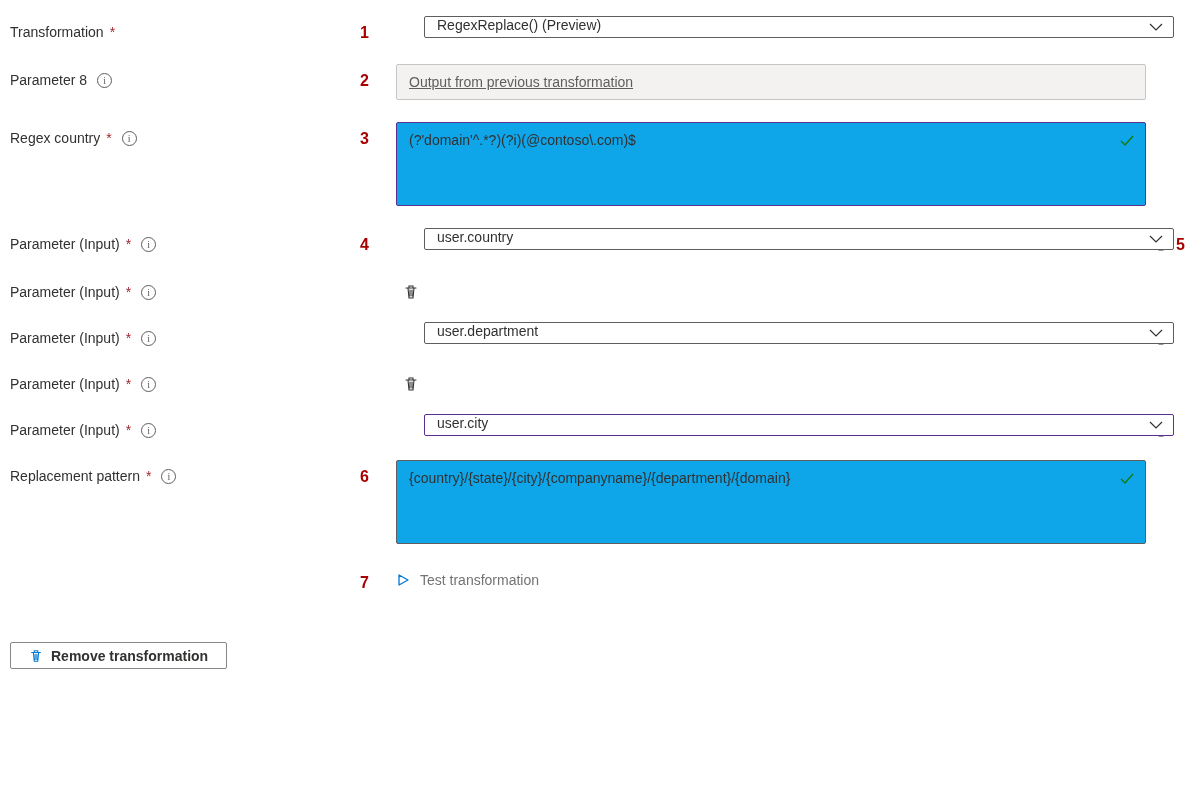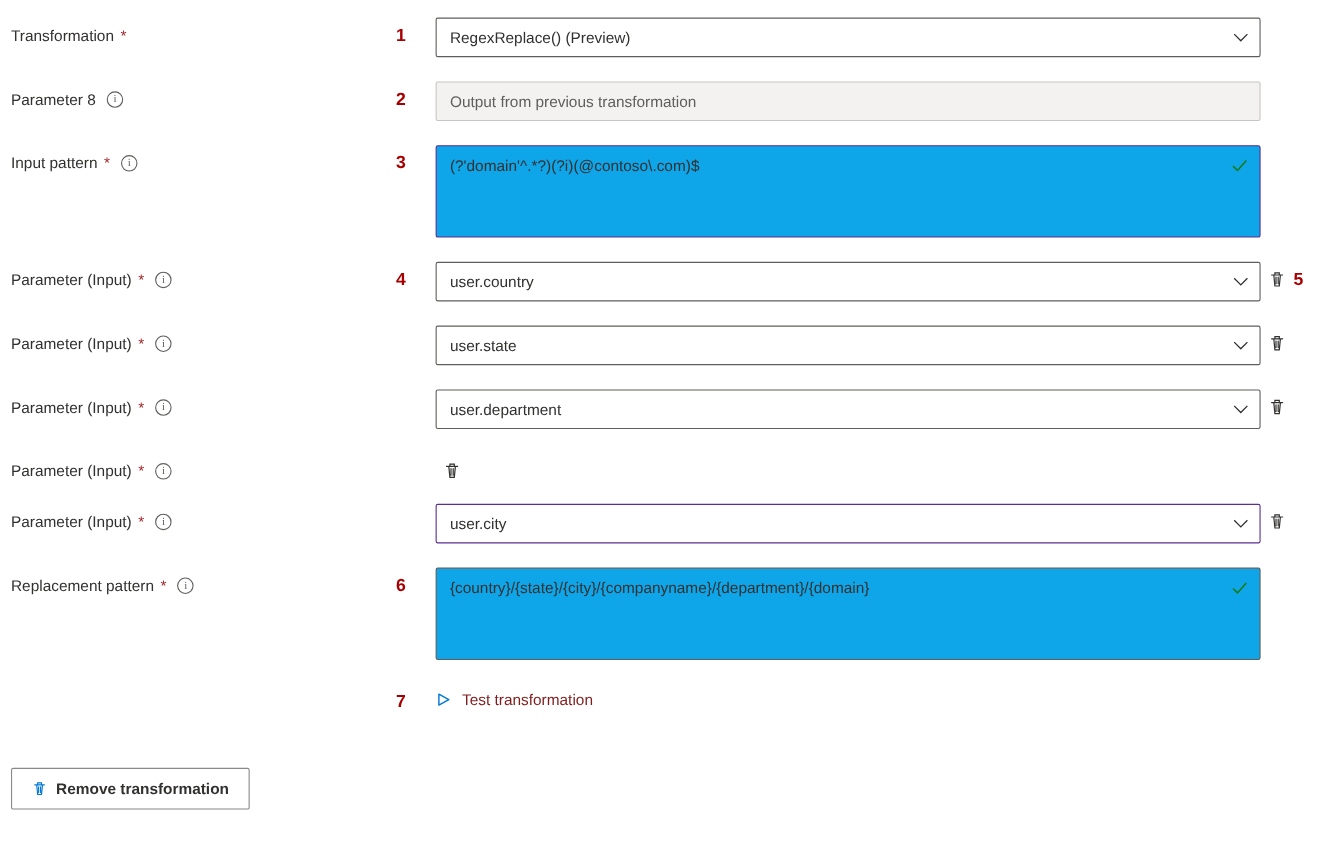--- a/index.html
+++ b/index.html
@@ -66,48 +66,49 @@
     border-radius: 50%;
     align-items: center; justify-content: center;
     font-size: 10px;
     color: #605e5c;
     margin-left: 6px;
     font-style: normal;
     font-family: Georgia, serif;
   }
   .dropdown {
     width: 100%;
-    height: 36px;
+    height: 22px;
     border: 1px solid #605e5c;
     border-radius: 2px;
     background: #fff;
     display: flex;
-    align-items: center;
     padding: 0 36px 0 12px;
     position: relative;
     font-size: 14px;
     cursor: pointer;
+    margin-left: 28px;
   }
   .dropdown.selected-purple { border-color: #5c2e91; }
   .dropdown .chev {
     position: absolute;
     right: 10px; top: 50%;
     transform: translateY(-50%);
   }
   .readonly-box {
     width: 100%;
     height: 36px;
     border: 1px solid #c8c6c4;
     border-radius: 2px;
     background: #f3f2f1;
     display: flex;
     align-items: center;
     padding: 0 12px;
     color: #605e5c;
     font-size: 14px;
+    text-decoration: underline;
   }
   .textarea-box {
     width: 100%;
     min-height: 84px;
     border: 1px solid #605e5c;
     border-radius: 2px;
     background: #0ea5e9;
     padding: 8px 36px 8px 12px;
     position: relative;
     font-size: 14px;
@@ -115,28 +116,28 @@
   }
   .textarea-box.purple { border-color: #5c2e91; }
   .check-icon {
     position: absolute;
     right: 10px; top: 10px;
   }
   .link-row {
     display: flex;
     align-items: center;
     gap: 10px;
-    color: #7f1d1d;
+    color: #737373;
     cursor: pointer;
     padding-top: 6px;
   }
   .play-icon { color: #0078d4; }
   .remove-btn {
     margin-top: 50px;
-    height: 38px;
+    height: 27px;
     padding: 0 18px;
     border: 1px solid #8a8886;
     background: #fff;
     border-radius: 2px;
     display: inline-flex;
     align-items: center;
     gap: 8px;
     font-weight: 600;
     color: #323130;
     cursor: pointer;
@@ -183,21 +184,21 @@
         <span>Output from previous transformation</span>
       </div>
     </div>
     <div class="trash-col"></div>
     <div class="step-right"></div>
   </div>
 
   
   <div class="row">
     <div class="label-col">
-      <span>Input pattern</span>
+      <span>Regex country</span>
       <span class="req">*</span>
       <span class="info-icon">i</span>
     </div>
     <div class="step-col">3</div>
     <div class="control-col">
       <div class="textarea-box purple">
         <span>(?'domain'^.*?)(?i)(@contoso\.com)$</span>
         <span class="check-icon">
           <svg width="16" height="16" viewBox="0 0 16 16">
               <path d="M2 8 L6 12 L14 3" stroke="#107c10" stroke-width="1.4" fill="none"></path>
@@ -238,30 +239,20 @@
   </div>
 
   
   <div class="row">
     <div class="label-col">
       <span>Parameter (Input)</span>
       <span class="req">*</span>
       <span class="info-icon">i</span>
     </div>
     <div class="step-col"></div>
-    <div class="control-col">
-      <div class="dropdown">
-        <span>user.state</span>
-        <span class="chev">
-          <svg width="14" height="14" viewBox="0 0 14 14">
-              <path d="M1 4 L7 10 L13 4" stroke="#323130" stroke-width="1.2" fill="none"></path>
-            </svg>
-        </span>
-      </div>
-    </div>
     <div class="trash-col">
       <span>
         <svg width="16" height="16" viewBox="0 0 16 16">
             <path d="M3 4h10M6 4V2h4v2M5 4l1 10h4l1-10M7 6v6M9 6v6" stroke="#323130" stroke-width="1.1" fill="none" stroke-linecap="round"></path>
           </svg>
       </span>
     </div>
     <div class="step-right"></div>
   </div>
 

